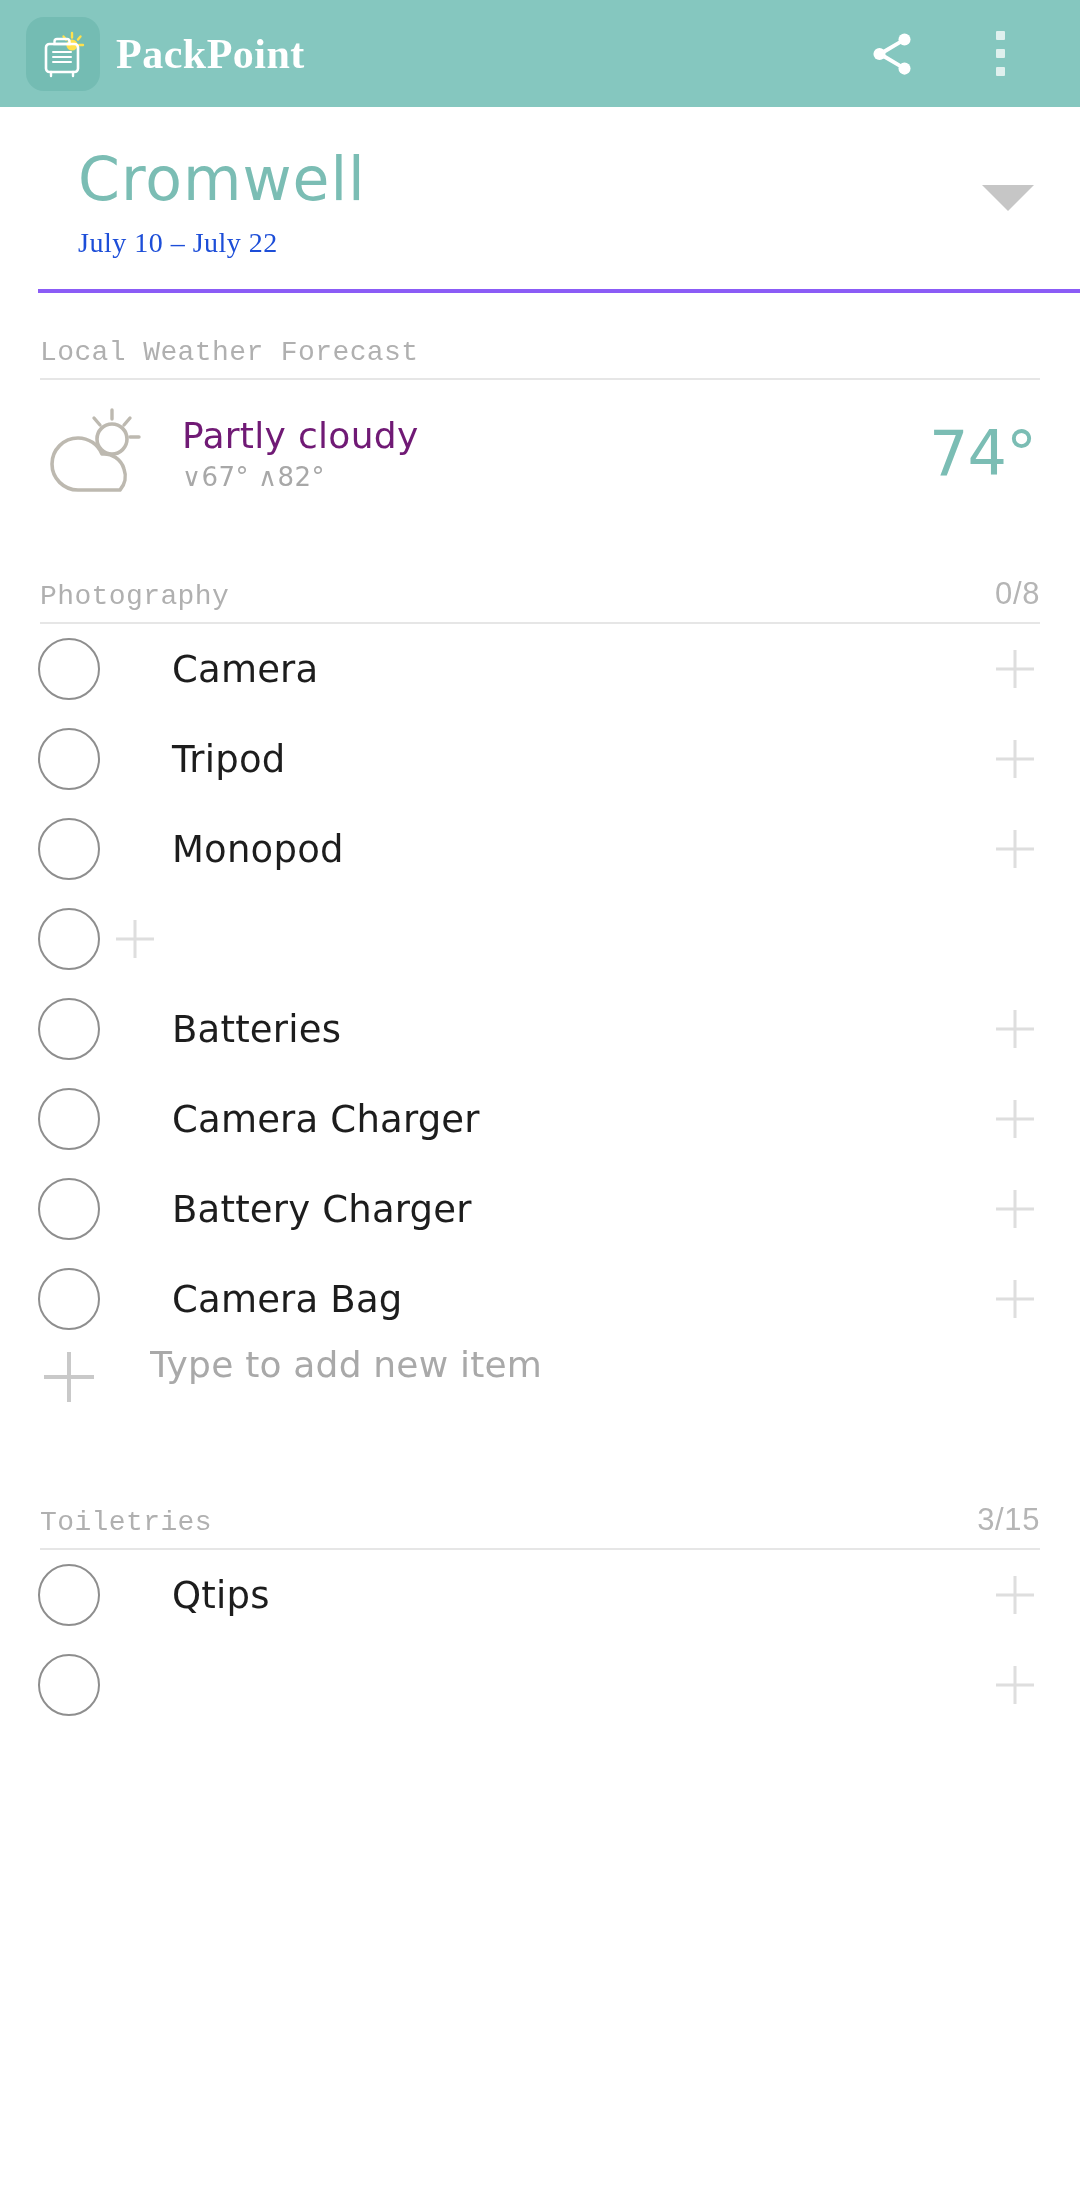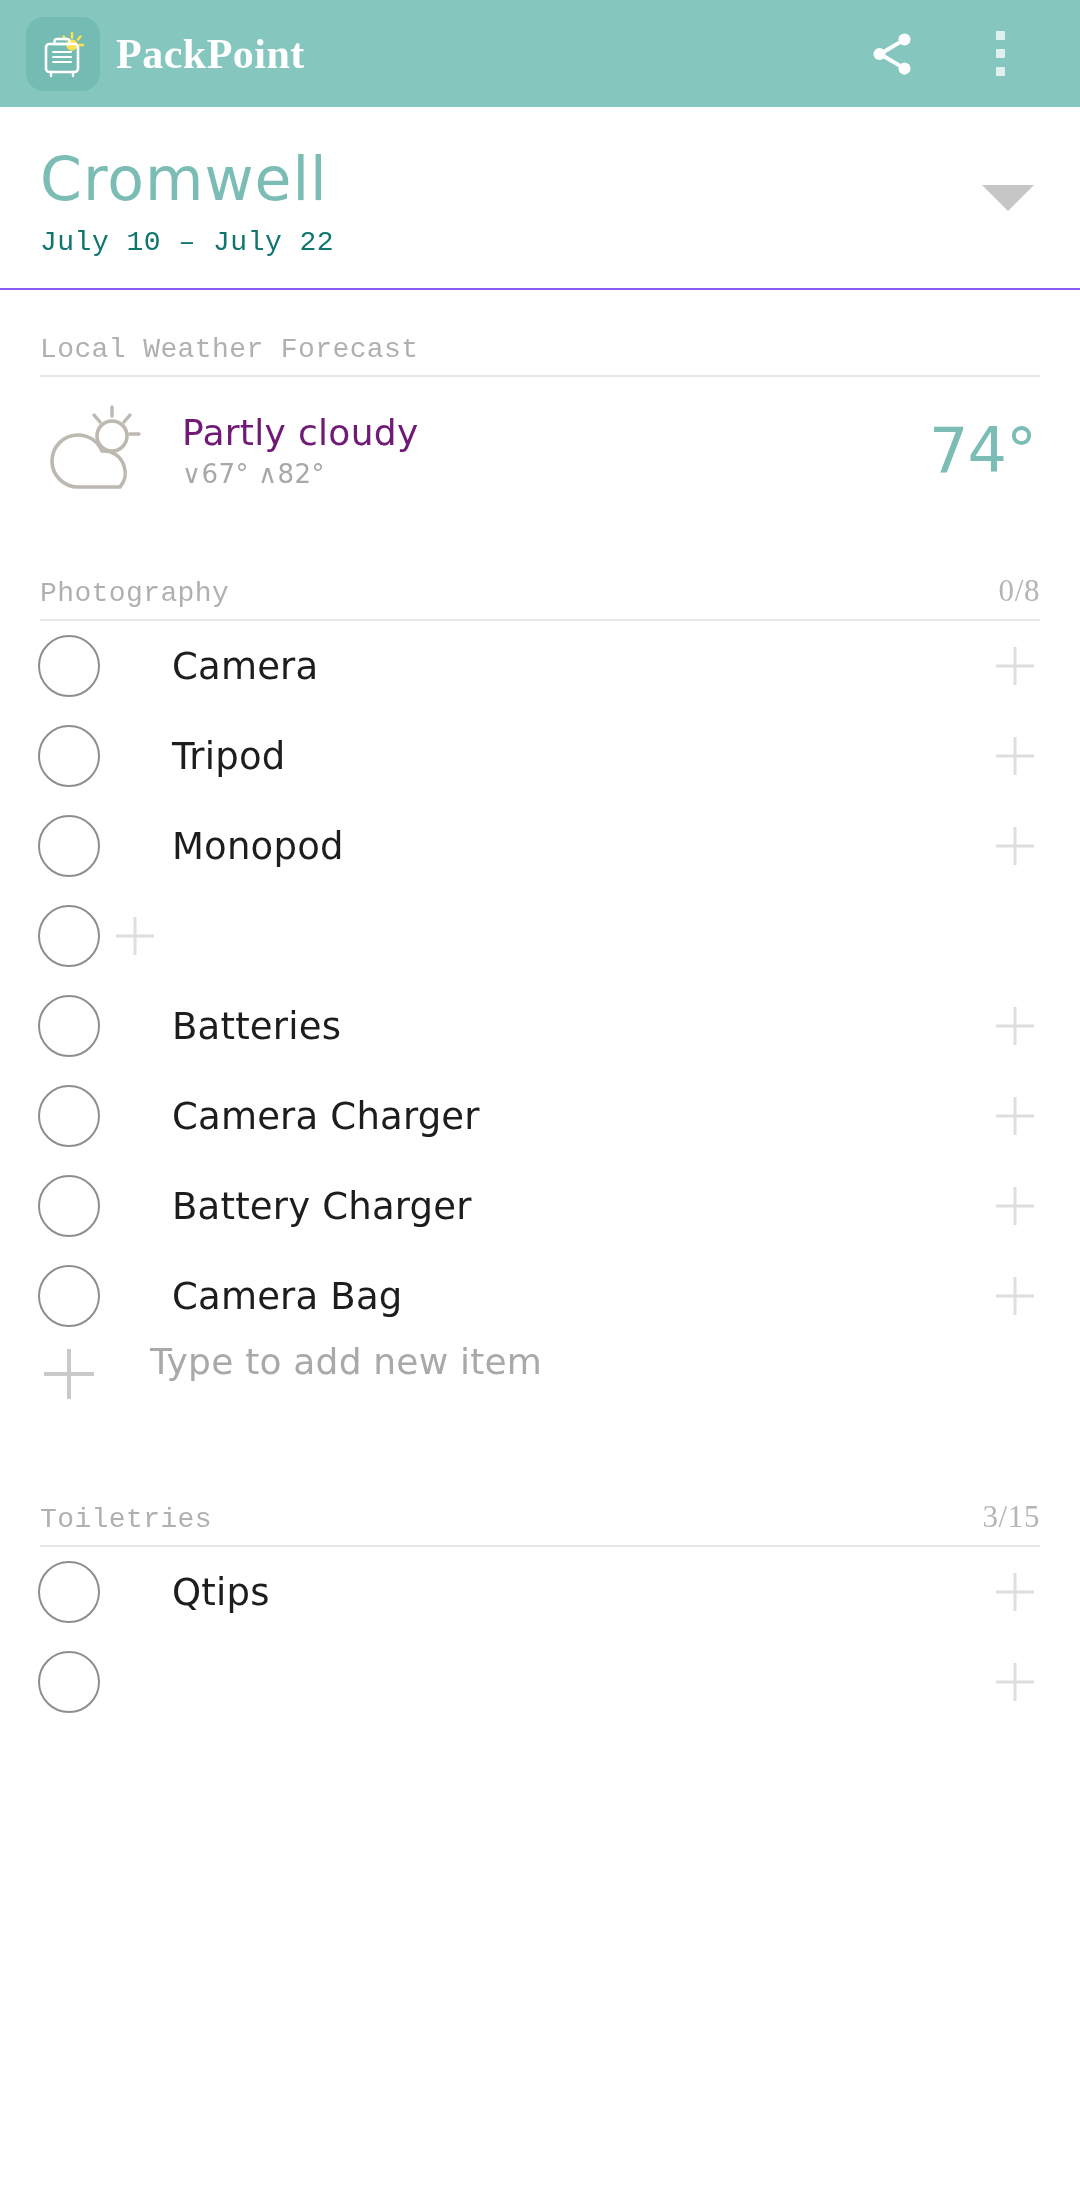--- a/index.html
+++ b/index.html
@@ -47,36 +47,37 @@
     width:60px; height:60px;
     display:flex; align-items:center; justify-content:center;
     cursor:pointer;
   }
   .dots { display:flex; flex-direction:column; gap:9px; align-items:center; }
   .dots i { width:9px; height:9px; background:#dff0ee; display:block; border-radius:1px; }
 
   
   .trip-header {
     padding:42px 40px 30px 40px;
-    border-bottom:2px solid #8b5cf6;
+    border-bottom:4px solid #8b5cf6;
     position:relative;
+    margin-left:38px;
   }
   .trip-name {
     font-family:"DejaVu Sans", sans-serif;
     font-size:60px;
     color:#7bbdb4;
     line-height:1;
     letter-spacing:1px;
     font-weight:400;
   }
   .trip-dates {
     margin-top:18px;
-    font-family:Liberation Mono, monospace;
+    font-family:Liberation Serif, serif;
     font-size:28px;
-    color:#0f766e;
+    color:#1d4ed8;
     letter-spacing:0.5px;
   }
   .caret {
     position:absolute;
     right:46px; top:50%;
     transform:translateY(-50%);
     width:0; height:0;
     border-left:26px solid transparent;
     border-right:26px solid transparent;
     border-top:26px solid #c6c6c6;
@@ -95,21 +96,21 @@
     padding-bottom:10px;
     border-bottom:2px solid #e6e6e6;
   }
   .section-title {
     font-family:Liberation Mono, monospace;
     font-size:28px;
     color:#b0b0b0;
     letter-spacing:0.4px;
   }
   .section-count {
-    font-family:Liberation Serif, serif;
+    font-family:Liberation Sans, sans-serif;
     font-size:31px;
     color:#b5b5b5;
     letter-spacing:0.6px;
   }
 
   
   .weather-row {
     display:flex;
     align-items:center;
     padding:26px 0 30px 0;

